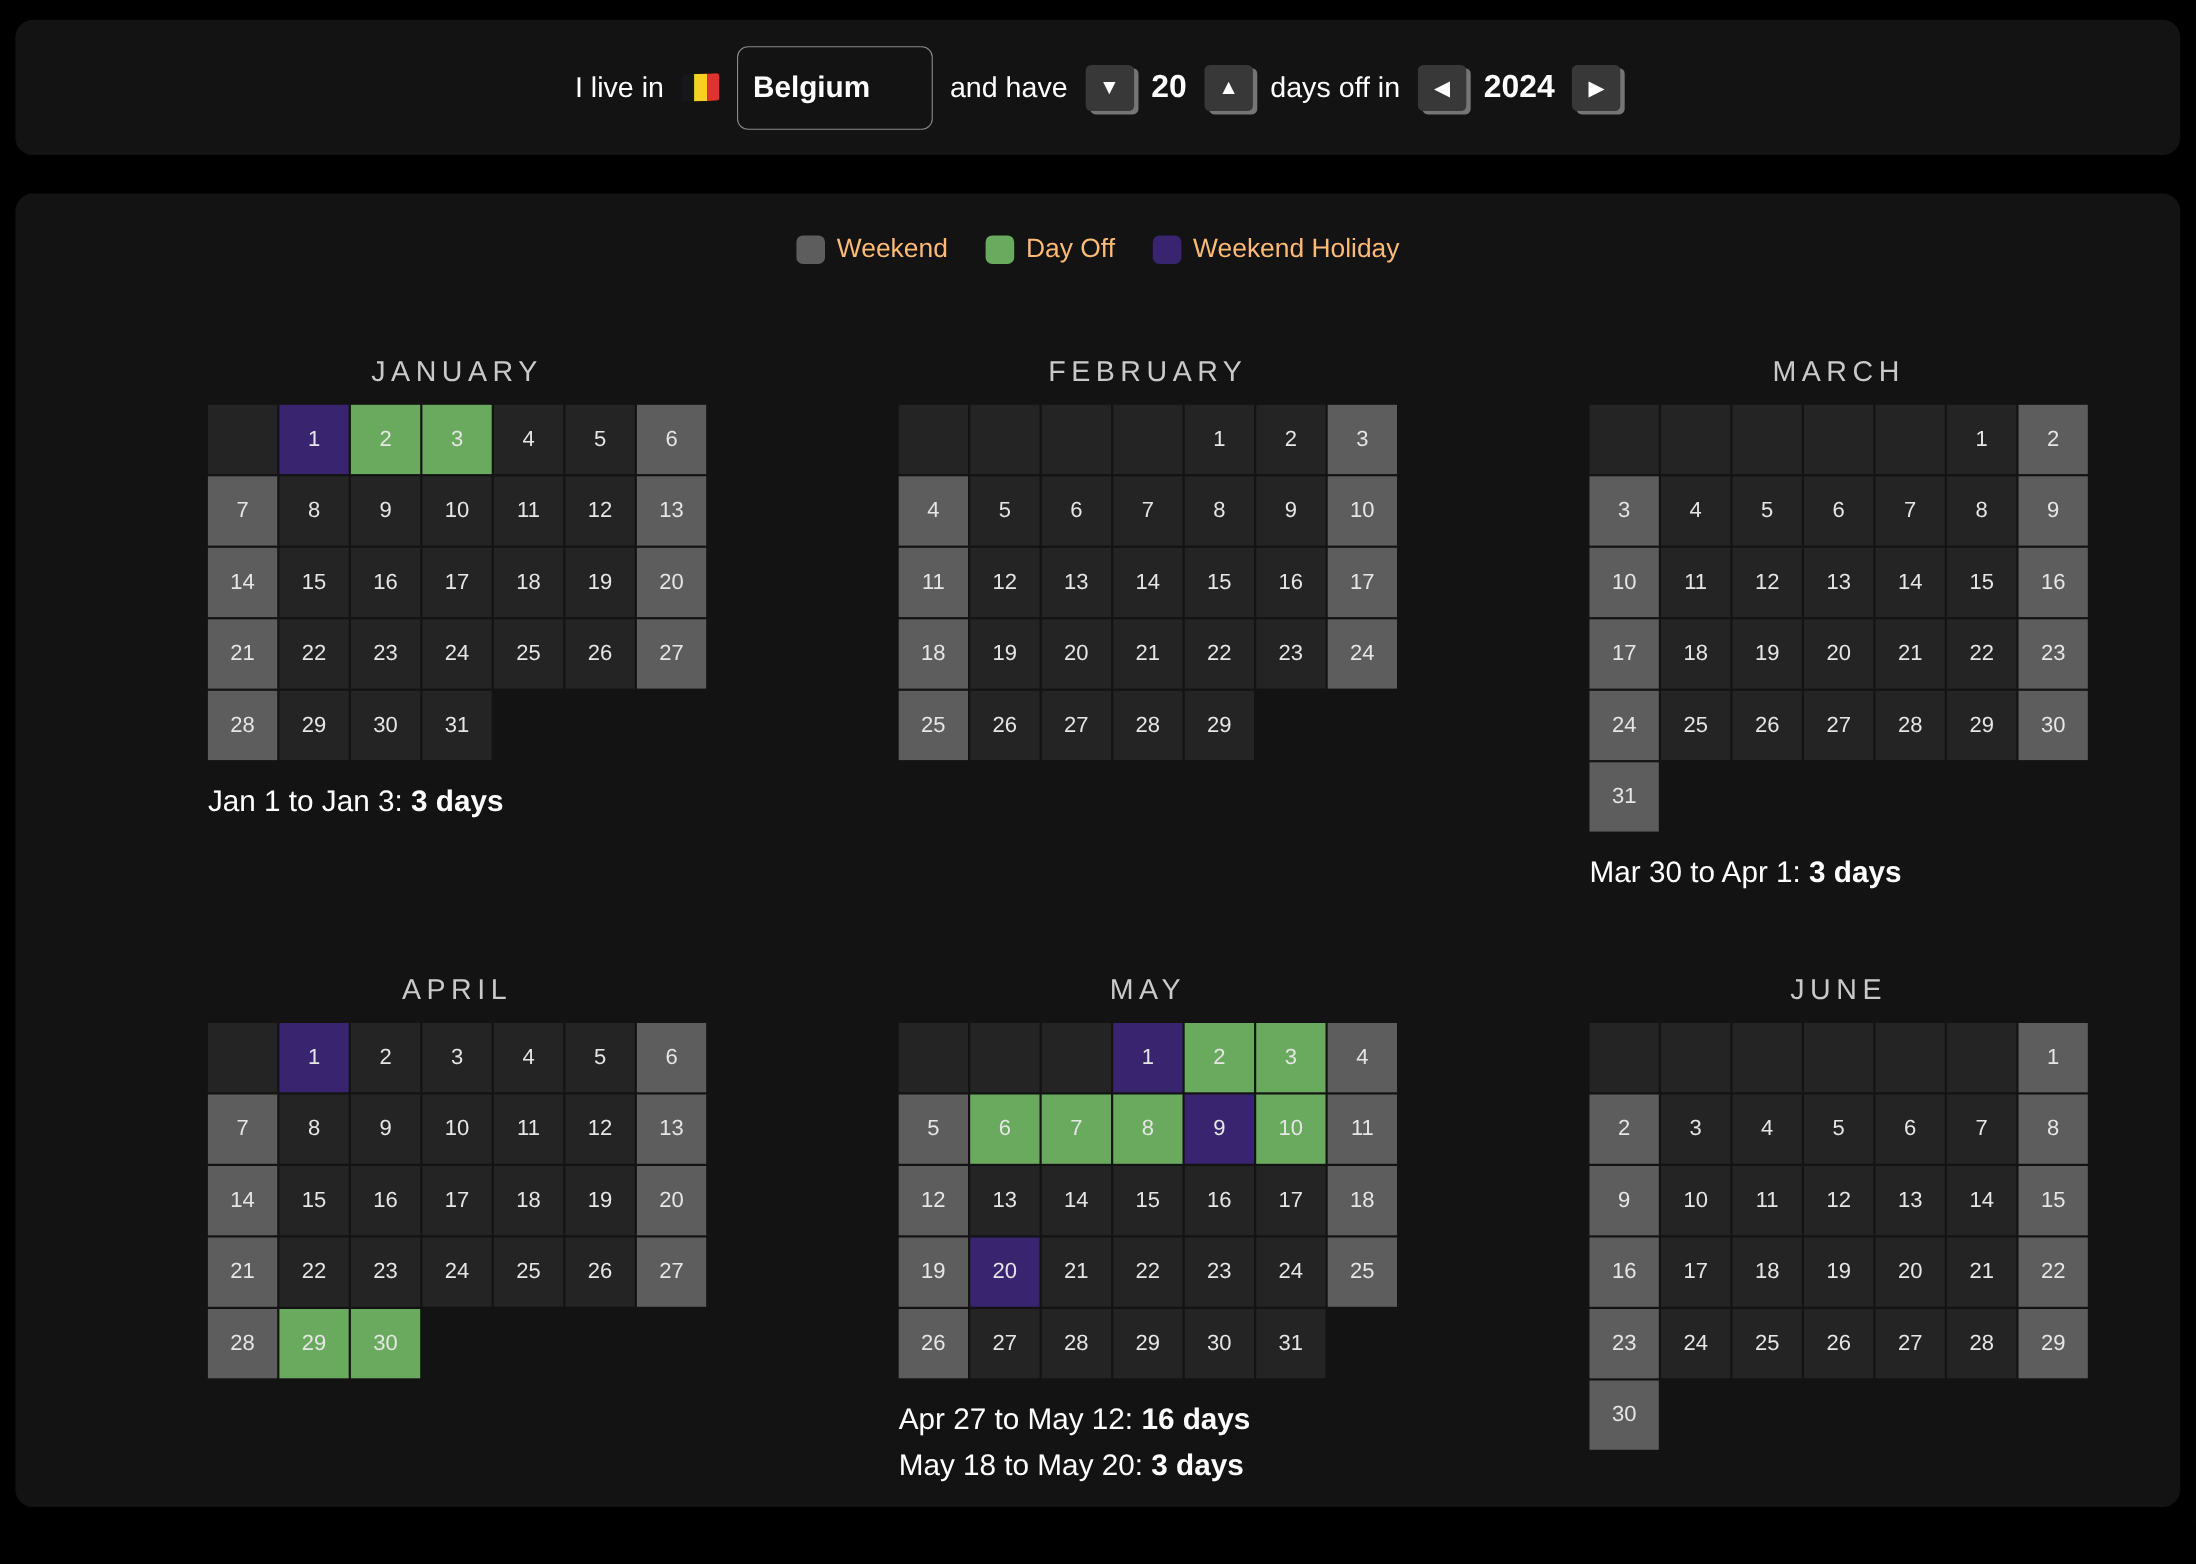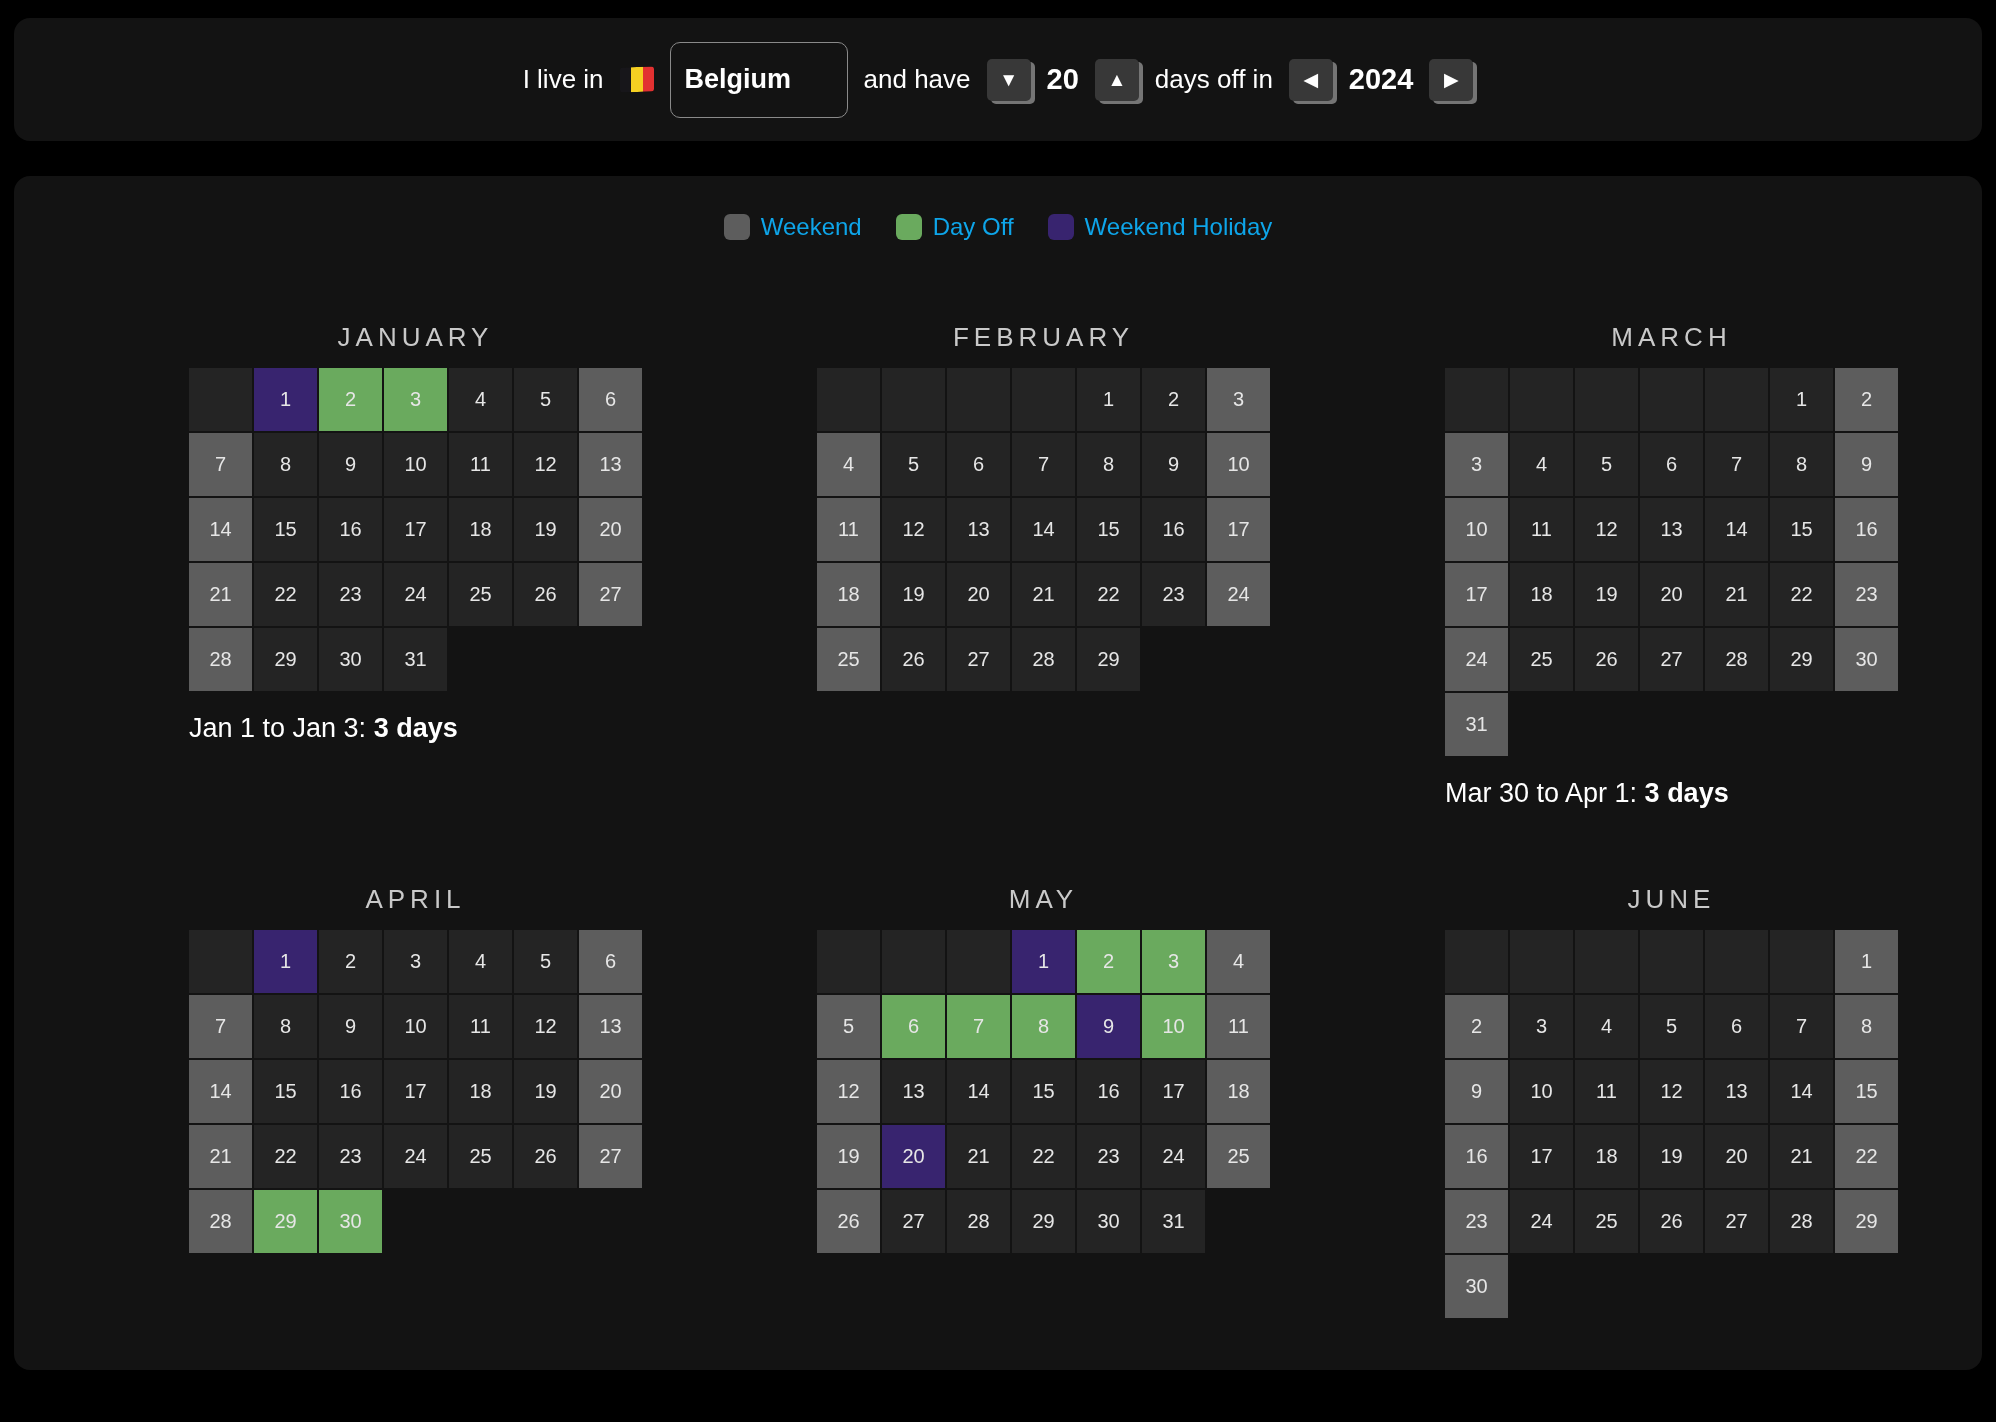--- a/index.html
+++ b/index.html
@@ -15,21 +15,21 @@
     font-family:"Liberation Sans", sans-serif;}
   .key{width:44px;height:42px;background:#383838;border:none;border-radius:5px;
     box-shadow:4px 3px 0 0 #757575;color:#fff;font-size:19px;display:flex;align-items:center;
     justify-content:center;cursor:pointer;}
   .num{color:#fff;font-size:29px;font-weight:bold;}
   
   .main{margin-top:35px;height:1194px;}
   .legend{display:flex;justify-content:center;align-items:center;gap:34px;padding-top:37px;}
   .legend-item{display:flex;align-items:center;gap:11px;}
   .swatch{width:26px;height:26px;border-radius:6px;}
-  .legend-label{color:#0ea5e9;font-size:24px;}
+  .legend-label{color:#fdba74;font-size:24px;}
   
   .months{display:grid;grid-template-columns:repeat(3,453px);column-gap:175px;row-gap:70px;
     padding-left:133px;margin-top:81px;align-items:start;margin-left:42px;}
   .month-title{color:#c9c9c9;font-size:26px;line-height:30px;letter-spacing:5px;text-align:center;
     margin-bottom:16px;}
   .weeks{display:grid;grid-template-columns:repeat(7,63px);grid-auto-rows:63px;gap:2px;}
   .cell{background:var(--c-default,#242424);display:flex;align-items:center;justify-content:center;
     color:#e6e6e6;font-size:20px;cursor:pointer;}
   .cell.w{background:var(--c-weekend,#5d5d5d);}
   .cell.g{background:var(--c-dayoff,#6aaa5e);}
@@ -278,20 +278,24 @@
           <div class="cell">23</div>
           <div class="cell">24</div>
           <div class="cell w">25</div>
           <div class="cell w">26</div>
           <div class="cell">27</div>
           <div class="cell">28</div>
           <div class="cell">29</div>
           <div class="cell">30</div>
           <div class="cell">31</div>
         </div>
+    <div class="summaries">
+          <div class="summary">Apr 27 to May 12: <b>16 days</b></div>
+          <div class="summary">May 18 to May 20: <b>3 days</b></div>
+        </div>
   </div>
 
   <div class="month">
     <div class="month-title">JUNE</div>
     <div class="weeks">
           <div class="cell"></div>
           <div class="cell"></div>
           <div class="cell"></div>
           <div class="cell"></div>
           <div class="cell"></div>

